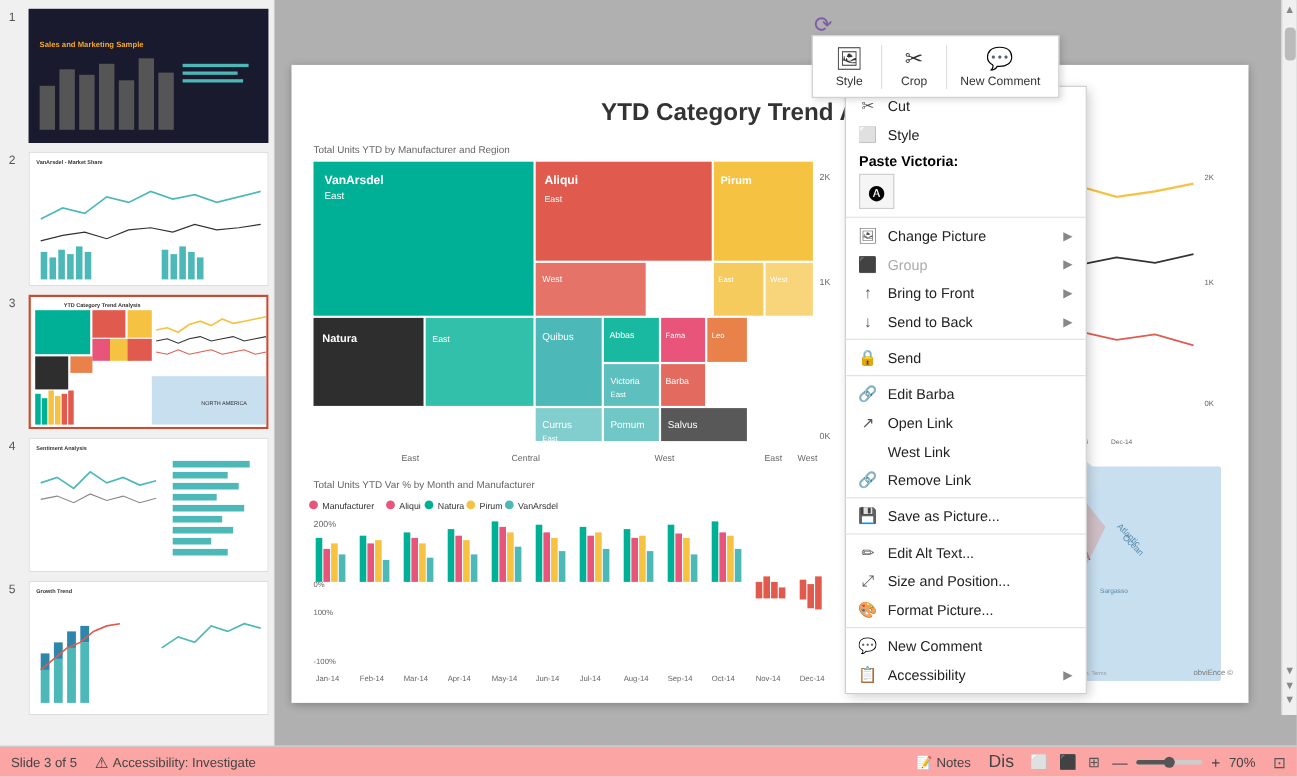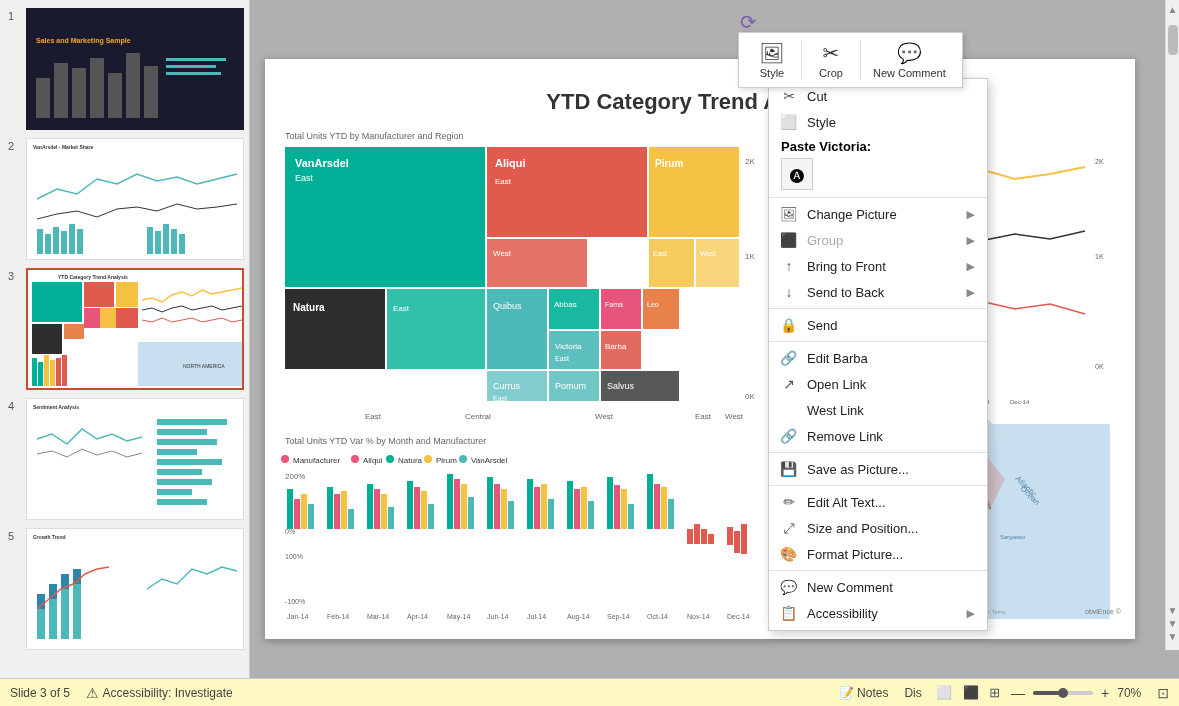--- a/index.html
+++ b/index.html
@@ -28,21 +28,21 @@
     .paste-icon-row { display: flex; gap: 6px; }
     .paste-icon-btn { width: 32px; height: 32px; border: 1px solid #ccc; background: #f5f5f5; display: flex; align-items: center; justify-content: center; cursor: pointer; font-size: 16px; }
 
     
     .float-toolbar { position: absolute; top: 30px; left: 455px; background: white; border: 1px solid #ccc; box-shadow: 2px 2px 6px rgba(0,0,0,0.15); display: flex; align-items: center; padding: 4px 8px; gap: 4px; z-index: 101; }
     .float-btn { display: flex; flex-direction: column; align-items: center; padding: 4px 8px; cursor: pointer; font-size: 11px; color: #333; gap: 2px; min-width: 50px; }
     .float-btn .fb-icon { font-size: 20px; }
     .float-btn-divider { width: 1px; height: 40px; background: #ddd; }
 
     
-    .status-bar { height: 28px; background: #fef9c3; border-top: 1px solid #ccc; display: flex; align-items: center; padding: 0 10px; gap: 3px; font-size: 12px; color: #444; }
+    .status-bar { height: 28px; background: #fca5a5; border-top: 1px solid #ccc; display: flex; align-items: center; padding: 0 10px; gap: 3px; font-size: 12px; color: #444; }
     .status-left { display: flex; align-items: center; gap: 16px; flex: 1; }
     .status-right { display: flex; align-items: center; gap: 8px; }
     .zoom-controls { display: flex; align-items: center; gap: 4px; }
     .zoom-slider { width: 60px; height: 4px; background: #ccc; border-radius: 2px; position: relative; }
     .zoom-slider-fill { height: 4px; background: #555; border-radius: 2px; width: 50%; }
     .zoom-slider-thumb { width: 10px; height: 10px; background: #555; border-radius: 50%; position: absolute; top: -3px; left: 50%; transform: translateX(-50%); }
 
     
     .right-scrollbar { width: 12px; background: #f0f0f0; border-left: 1px solid #ddd; display: flex; flex-direction: column; align-items: center; }
 
@@ -543,21 +543,21 @@
   <div class="status-left">
     <span>Slide 3 of 5</span>
     <span style="display:flex;align-items:center;gap:4px;">
       <span style="font-size:14px;">⚠</span>
       <span>Accessibility: Investigate</span>
     </span>
   </div>
   <div class="status-right">
     <div class="view-icons">
       <span style="cursor:pointer; font-size:12px; padding:2px 6px; display:flex; align-items:center; gap:3px;"><span style="font-size:12px;">📝</span> Notes</span>
-      <span style="cursor:pointer; font-size:12px; padding:2px 4px;">Dis</span>
+      <span style="cursor:pointer; font-size:16px; padding:2px 4px;">Dis</span>
     </div>
     <div class="zoom-controls">
       <span style="cursor:pointer; font-size:13px; color:#555; padding:2px 3px;">⬜</span>
       <span style="cursor:pointer; font-size:13px; color:#555; padding:2px 3px;">⬛</span>
       <span style="cursor:pointer; font-size:13px; color:#555; padding:2px 3px;">⊞</span>
       <span style="cursor:pointer; font-size:14px; padding: 0 4px;">—</span>
       <div class="zoom-slider">
         <div class="zoom-slider-fill"></div>
         <div class="zoom-slider-thumb"></div>
       </div>

